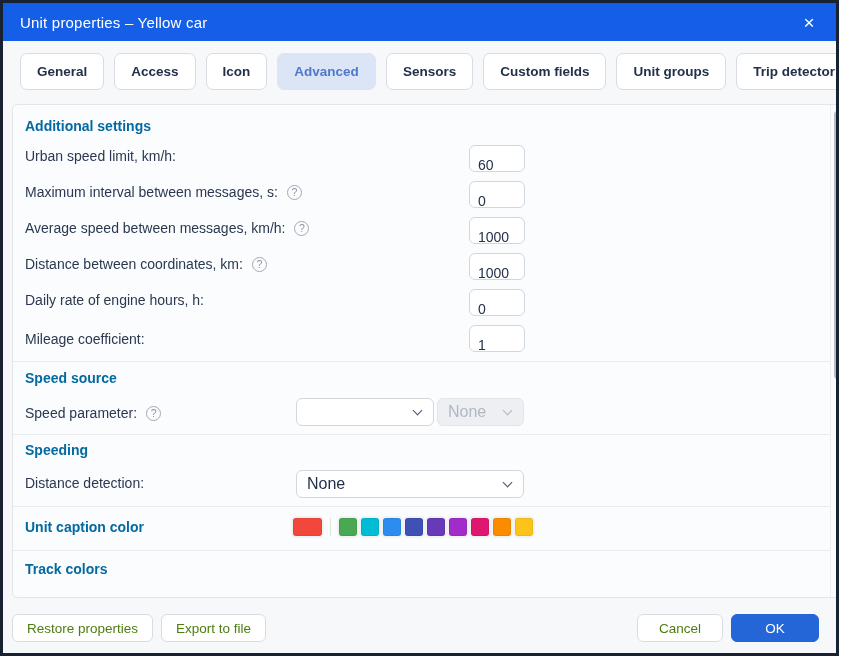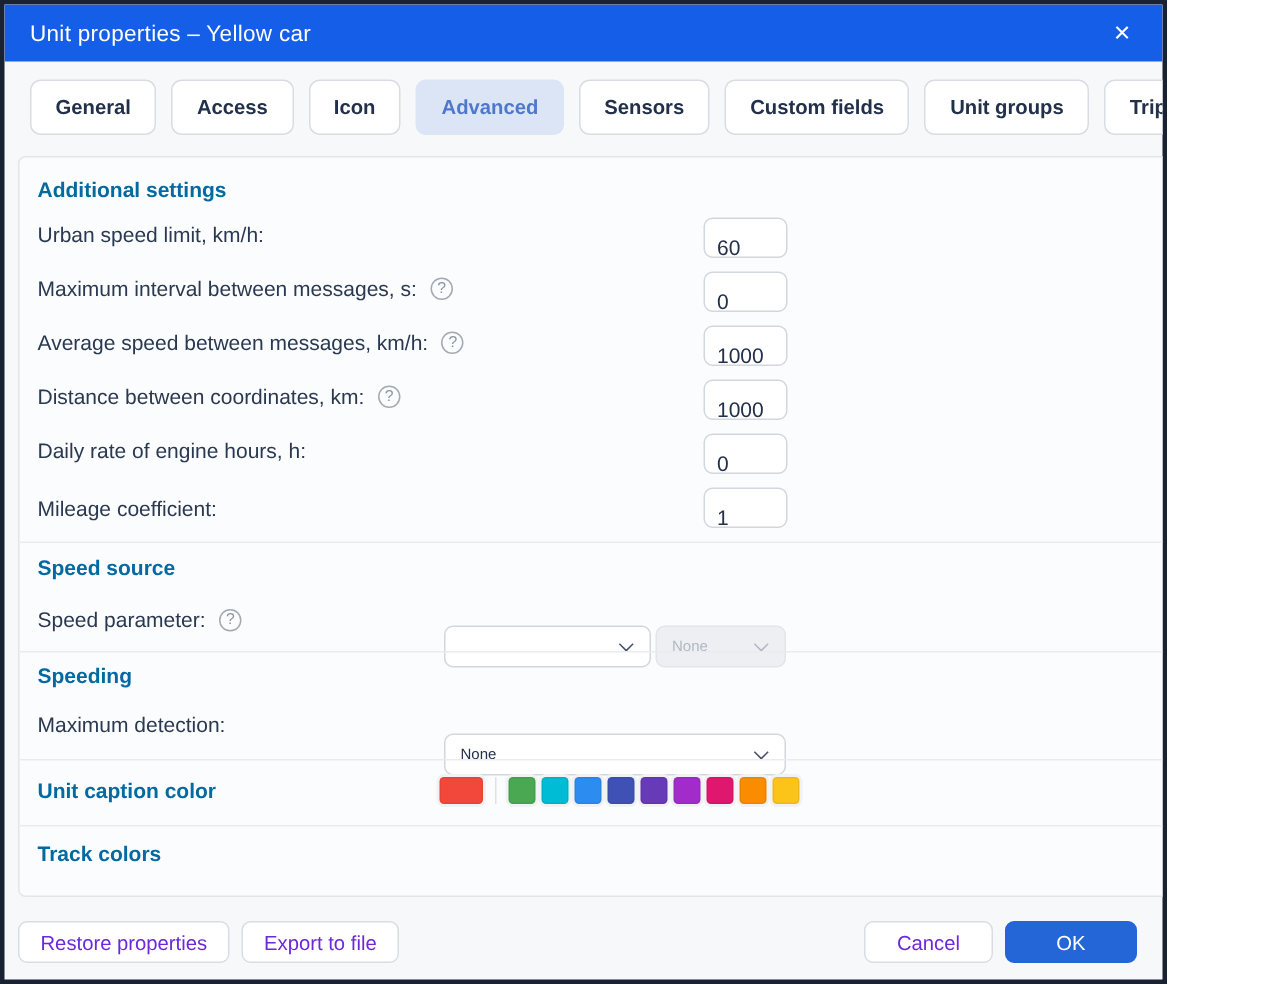--- a/index.html
+++ b/index.html
@@ -1,18 +1,18 @@
 <!DOCTYPE html>
 <html><head>
 <meta charset="utf-8">
 <style>
   * { box-sizing: border-box; margin: 0; padding: 0; }
   html,body { width:858px; height:656px; font-family:"Liberation Sans", sans-serif; }
   .window {
-    position:relative; width:778px; height:656px;
+    position:relative; width:839px; height:656px;
     border:3px solid #182232; background:#f7f8f9; overflow:hidden;
   }
   
   .titlebar {
     position:absolute; left:0; top:0; right:0; height:38px;
     background:#155ee8; display:flex; align-items:center;
     justify-content:space-between; padding:0 16px 0 17px;
   }
   .titlebar .title { color:#ffffff; font-size:15px; letter-spacing:.2px; }
   .titlebar .close {
@@ -43,21 +43,21 @@
   .fld {
     position:absolute; left:456px; width:56px; height:27px;
     border:1px solid #d2d6dd; border-radius:6px; background:#ffffff;
     padding:12px 6px 0 8px; font-size:14px; color:#22304a; font-family:inherit; outline:none;
   }
   .divider { position:absolute; left:0; width:817px; height:1px; background:#e9ebee; }
   .dropdown {
     position:absolute; height:28px; background:#ffffff;
     border:1px solid #d2d6dd; border-radius:6px;
     display:flex; align-items:center; justify-content:space-between;
-    padding:0 12px 0 10px; font-size:10px; color:#22304a; cursor:pointer;margin-top:19px;
+    padding:0 12px 0 10px; font-size:16px; color:#22304a; cursor:pointer;
   }
   .chev {
     width:7px; height:7px; border-right:1.7px solid #46506a; border-bottom:1.7px solid #46506a;
     transform:rotate(45deg); margin-top:-4px; flex:none;
   }
   .dropdown.disabled { background:#edeff2; border-color:#e2e5e9; color:#b2b8c2; cursor:default; }
   .dropdown.disabled .chev { border-color:#b2b8c2; }
   
   .r1{top:43px}.r2{top:79px}.r3{top:115px}.r4{top:151px}.r5{top:187px}.r6{top:226px}
   .f1{top:40px}.f2{top:76px}.f3{top:112px}.f4{top:148px}.f5{top:184px}.f6{top:220px}
@@ -85,21 +85,21 @@
   .scroll-thumb {
     position:absolute; left:821px; top:6px; width:7px; height:268px;
     background:#b7bbc2; border-radius:4px; cursor:pointer;
   }
   
   .footer-left { position:absolute; top:611px; left:9px; display:flex; gap:8px; }
   .footer-right { position:absolute; top:611px; right:17px; display:flex; gap:8px;margin-left:43px; }
   .btn {
     height:28px; display:flex; align-items:center; justify-content:center;
     padding:0 14px; background:#ffffff; border:1px solid #d9dde3; border-radius:6px;
-    font-size:13.5px; color:#6d28d9; cursor:pointer; white-space:nowrap; font-family:inherit;
+    font-size:13.5px; color:#4d7c0f; cursor:pointer; white-space:nowrap; font-family:inherit;
   }
   .btn.cancel { width:86px; }
   .btn.ok { width:88px; background:#2465d8; border-color:#2465d8; color:#ffffff; }
 </style>
 </head>
 <body>
 
 <div class="window">
 
   <div class="titlebar">
@@ -168,21 +168,21 @@
     </div>
     <div class="dropdown disabled dd-unit">
       <span>None</span>
       <span class="chev"></span>
     </div>
 
     <div class="divider d2"></div>
 
     <div class="sec-heading h-speeding">Speeding</div>
     <div class="row r-speeding">
-      <span class="lbl">Maximum detection:</span>
+      <span class="lbl">Distance detection:</span>
     </div>
     <div class="dropdown dd-speeding">
       <span>None</span>
       <span class="chev"></span>
     </div>
 
     <div class="divider d3"></div>
 
     <div class="sec-heading h-caption">Unit caption color</div>
     <div class="swatches">

